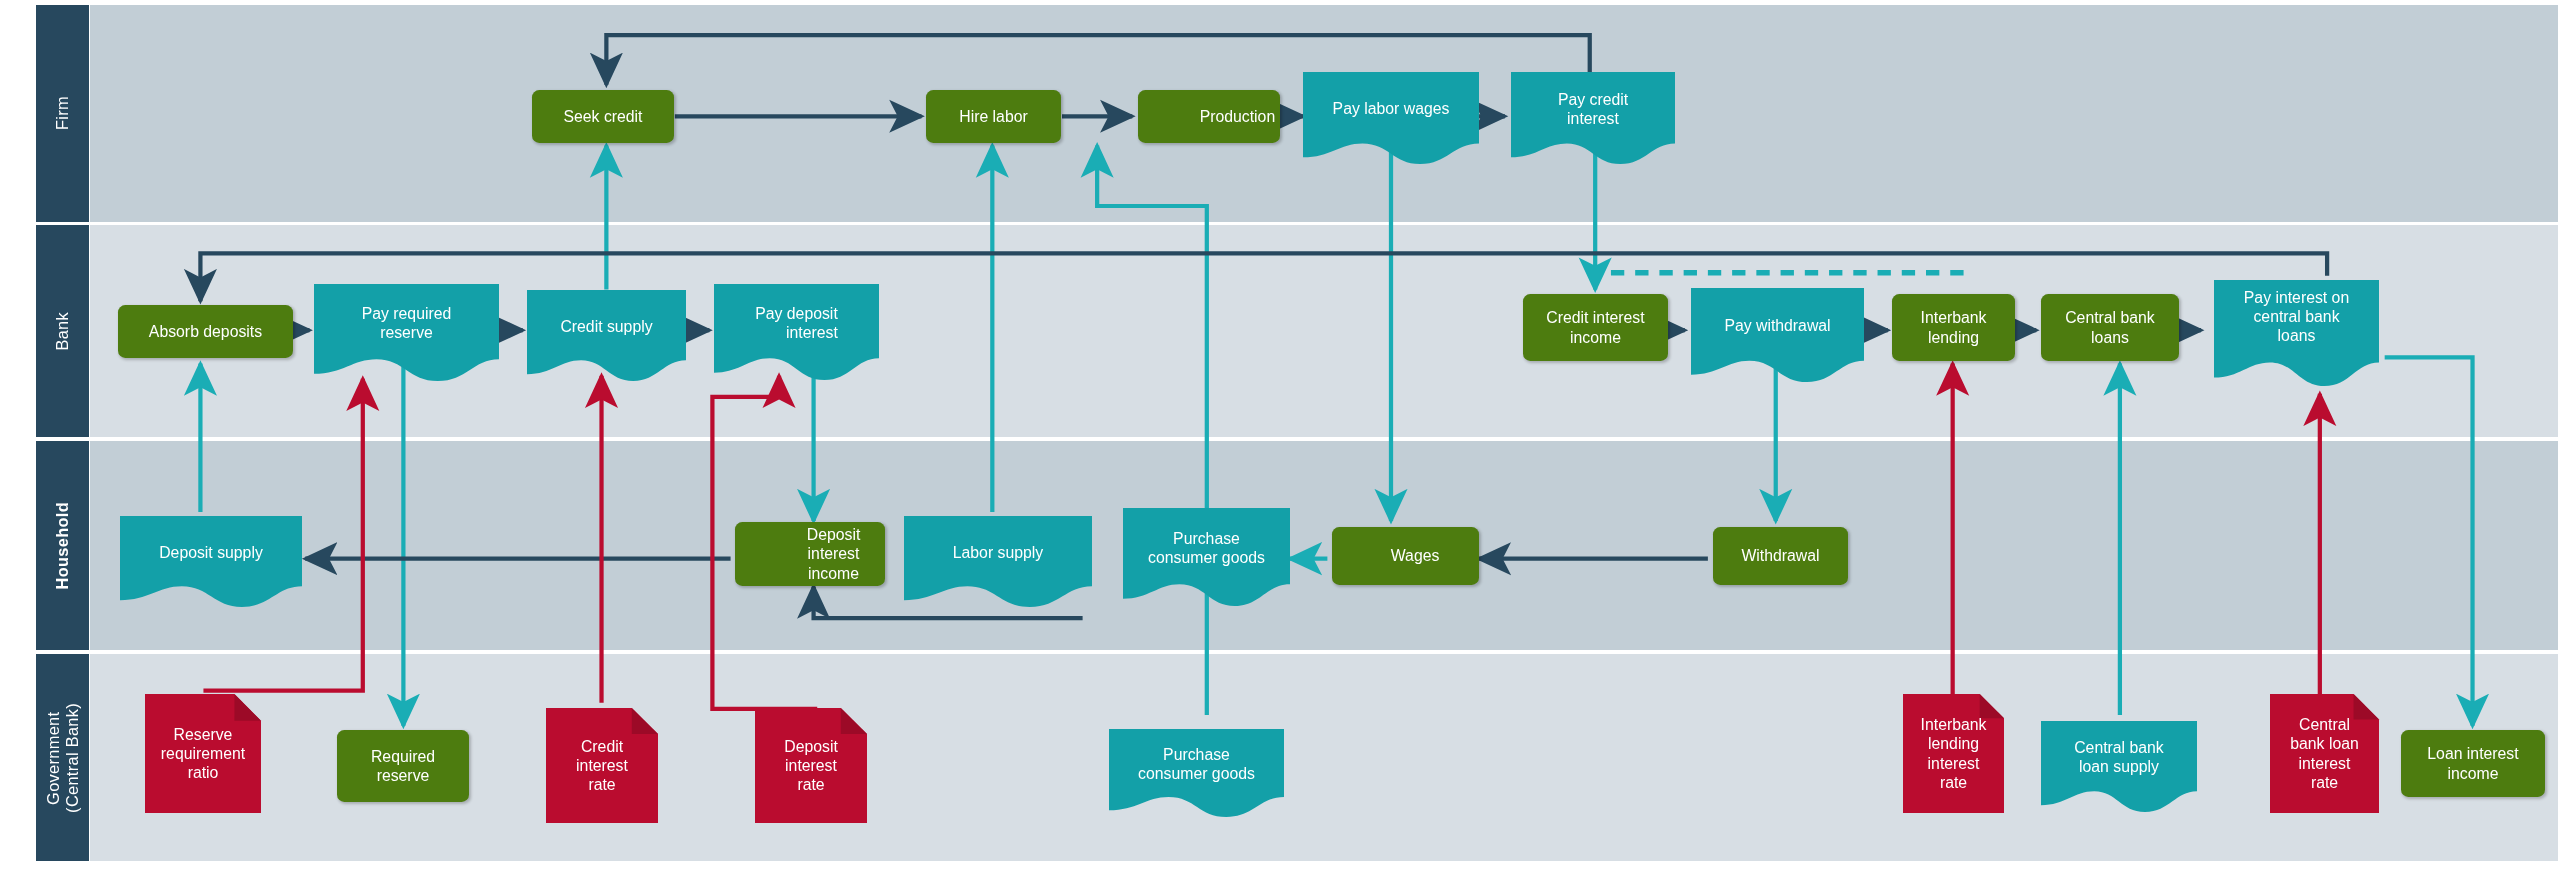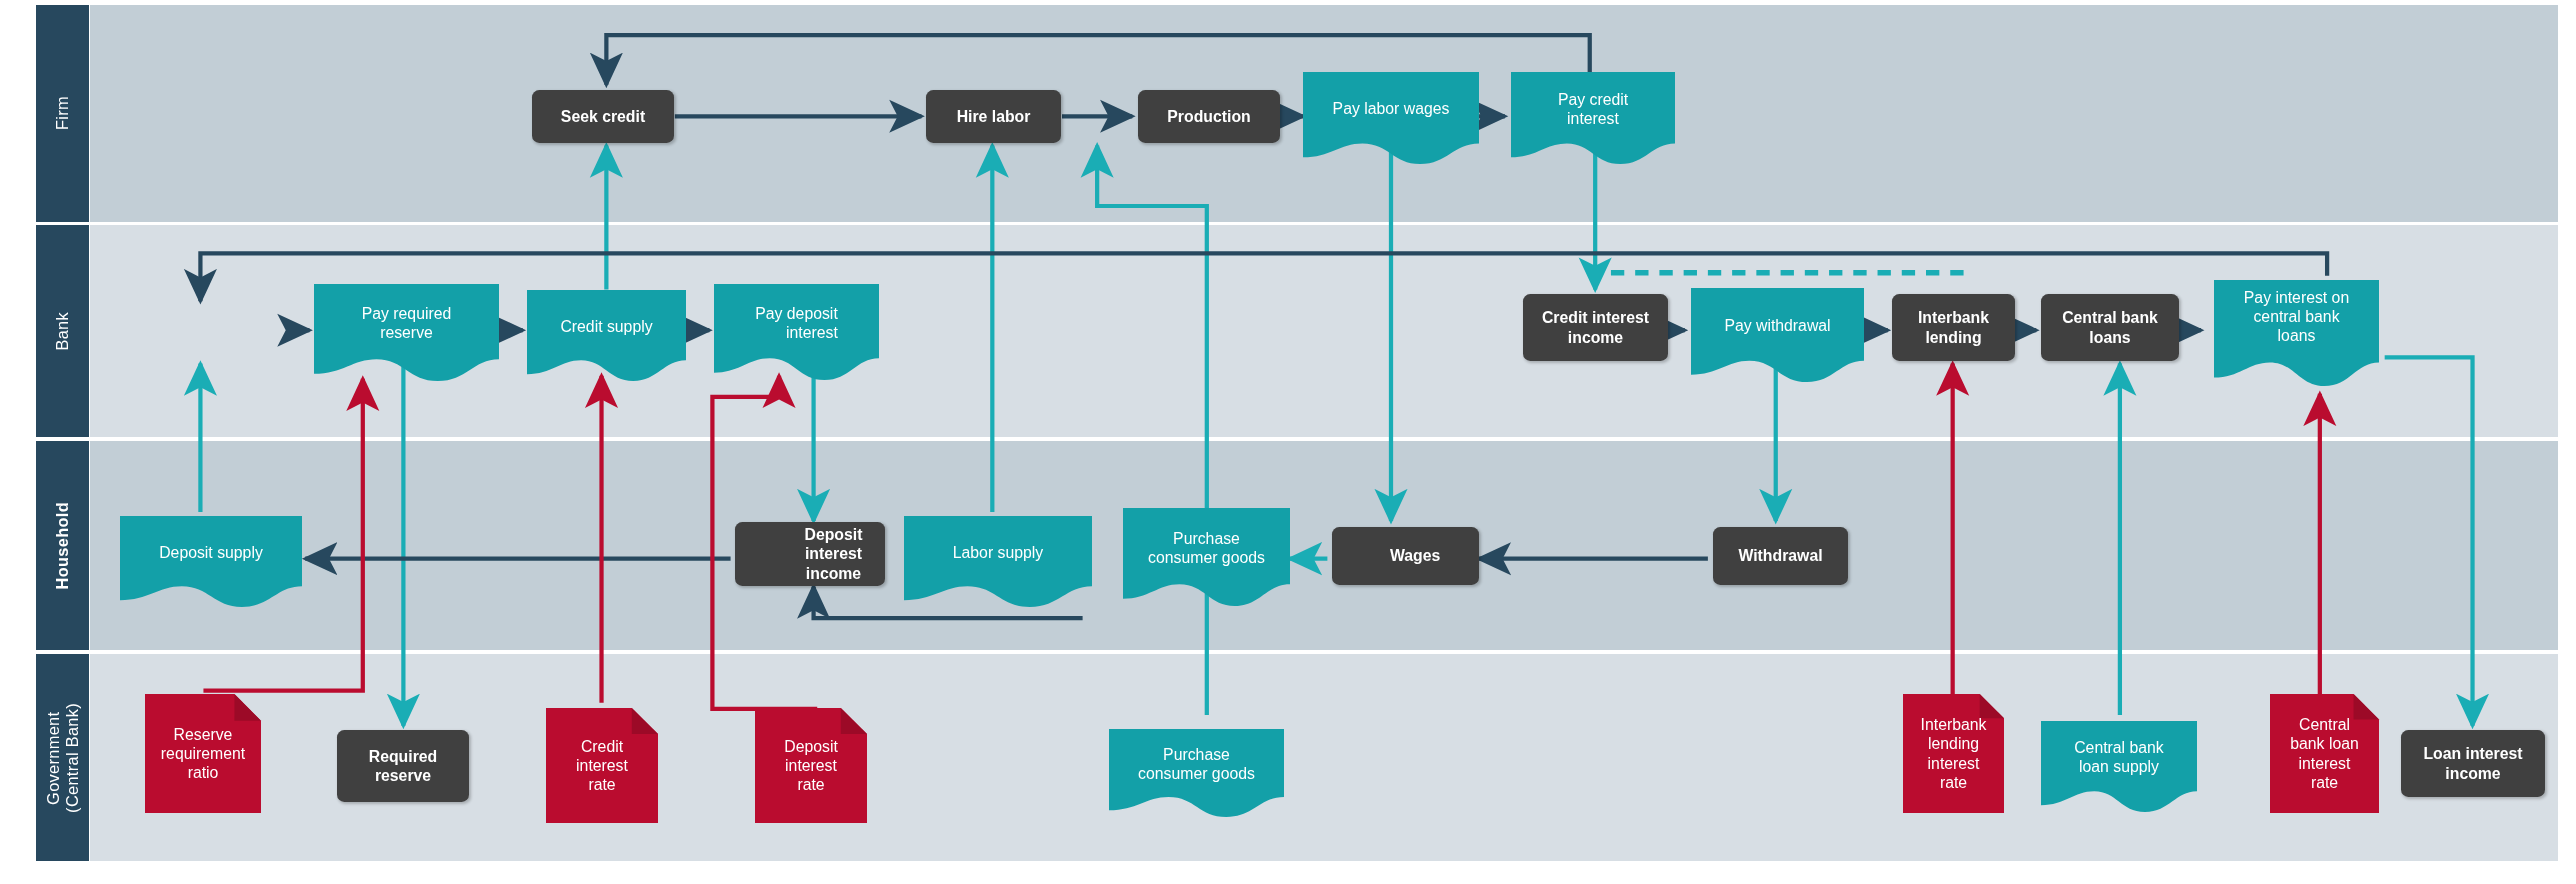--- a/index.html
+++ b/index.html
@@ -8,21 +8,21 @@
   #canvas{position:absolute;left:0;top:0;width:2576px;height:884px;}
 
   .lane{position:absolute;left:90px;right:18px;}
   .lane-hdr{position:absolute;left:36px;width:53px;background:#27485e;color:#ffffff;
             display:flex;align-items:center;justify-content:center;}
   .lane-hdr span{writing-mode:vertical-rl;transform:rotate(180deg);font-size:16.4px;letter-spacing:0.3px;white-space:pre-line;text-align:center;line-height:1.15;}
   .lane-hdr.bold span{font-weight:bold;}
 
   .node{position:absolute;box-sizing:border-box;display:flex;align-items:center;justify-content:center;
         text-align:center;color:#ffffff;font-size:15.8px;line-height:1.22;padding:2.4px 4.8px;}
-  .node.rect{background:#404040;border-radius:7.3px;box-shadow:1.2px 1.8px 3px rgba(0,0,0,.22);font-weight:bold;}
+  .node.rect{background:#4d7c0f;border-radius:7.3px;box-shadow:1.2px 1.8px 3px rgba(0,0,0,.22);}
   .node .lbl{position:relative;z-index:3;}
 
   .node.wave{background:transparent;box-shadow:none;padding-bottom:20.6px;}
   .node.wave .wavebg{position:absolute;left:0;top:0;width:100%;height:100%;z-index:1;}
   .node.doc{background:transparent;box-shadow:none;}
   .node.doc .docbg{position:absolute;left:0;top:0;width:100%;height:100%;z-index:1;}
 
   svg{overflow:visible;}
 </style>
 </head>
@@ -111,39 +111,42 @@
   </svg>
 
   <div class="node rect" style="left:532px;top:90px;width:142px;height:53px;">
     <span class="lbl">Seek credit</span>
   </div>
 
   <div class="node rect" style="left:926px;top:90px;width:135px;height:53px;">
     <span class="lbl">Hire labor</span>
   </div>
 
-  <div class="node rect" style="left:1138px;top:90px;width:142px;height:53px;">
+  <div class="node rect" style="left:1138px;top:90px;width:142px;height:53px;justify-content:flex-end;">
     <span class="lbl">Production</span>
   </div>
 
   <div class="node wave" style="left:1303px;top:72px;width:176px;height:92px;">
     <svg class="wavebg" viewBox="0 0 290 152" preserveAspectRatio="none">
       <path d="M0,0 H290 V118 C248,118 238,152 193,152 C148,152 142,118 98,118 C60,118 45,141 0,141 Z" fill="#13a0a8"></path>
     </svg>
     <span class="lbl">Pay labor wages</span>
   </div>
 
   <div class="node wave" style="left:1511px;top:72px;width:164px;height:92px;">
     <svg class="wavebg" viewBox="0 0 270 152" preserveAspectRatio="none">
       <path d="M0,0 H270 V118 C232,118 222,152 180,152 C138,152 132,118 92,118 C56,118 42,141 0,141 Z" fill="#13a0a8"></path>
     </svg>
     <span class="lbl" style="white-space:pre-line;">Pay credit
 interest</span>
   </div>
 
+  <div class="node rect" style="left:118px;top:305px;width:175px;height:53px;">
+    <span class="lbl">Absorb deposits</span>
+  </div>
 
   <div class="node wave" style="left:314px;top:284px;width:185px;height:97px;">
     <svg class="wavebg" viewBox="0 0 305 160" preserveAspectRatio="none">
       <path d="M0,0 H305 V124 C262,124 252,160 204,160 C156,160 149,124 103,124 C64,124 48,148 0,148 Z" fill="#13a0a8"></path>
     </svg>
     <span class="lbl" style="white-space:pre-line;">Pay required
 reserve</span>
   </div>
 
   <div class="node wave" style="left:527px;top:290px;width:159px;height:91px;">

